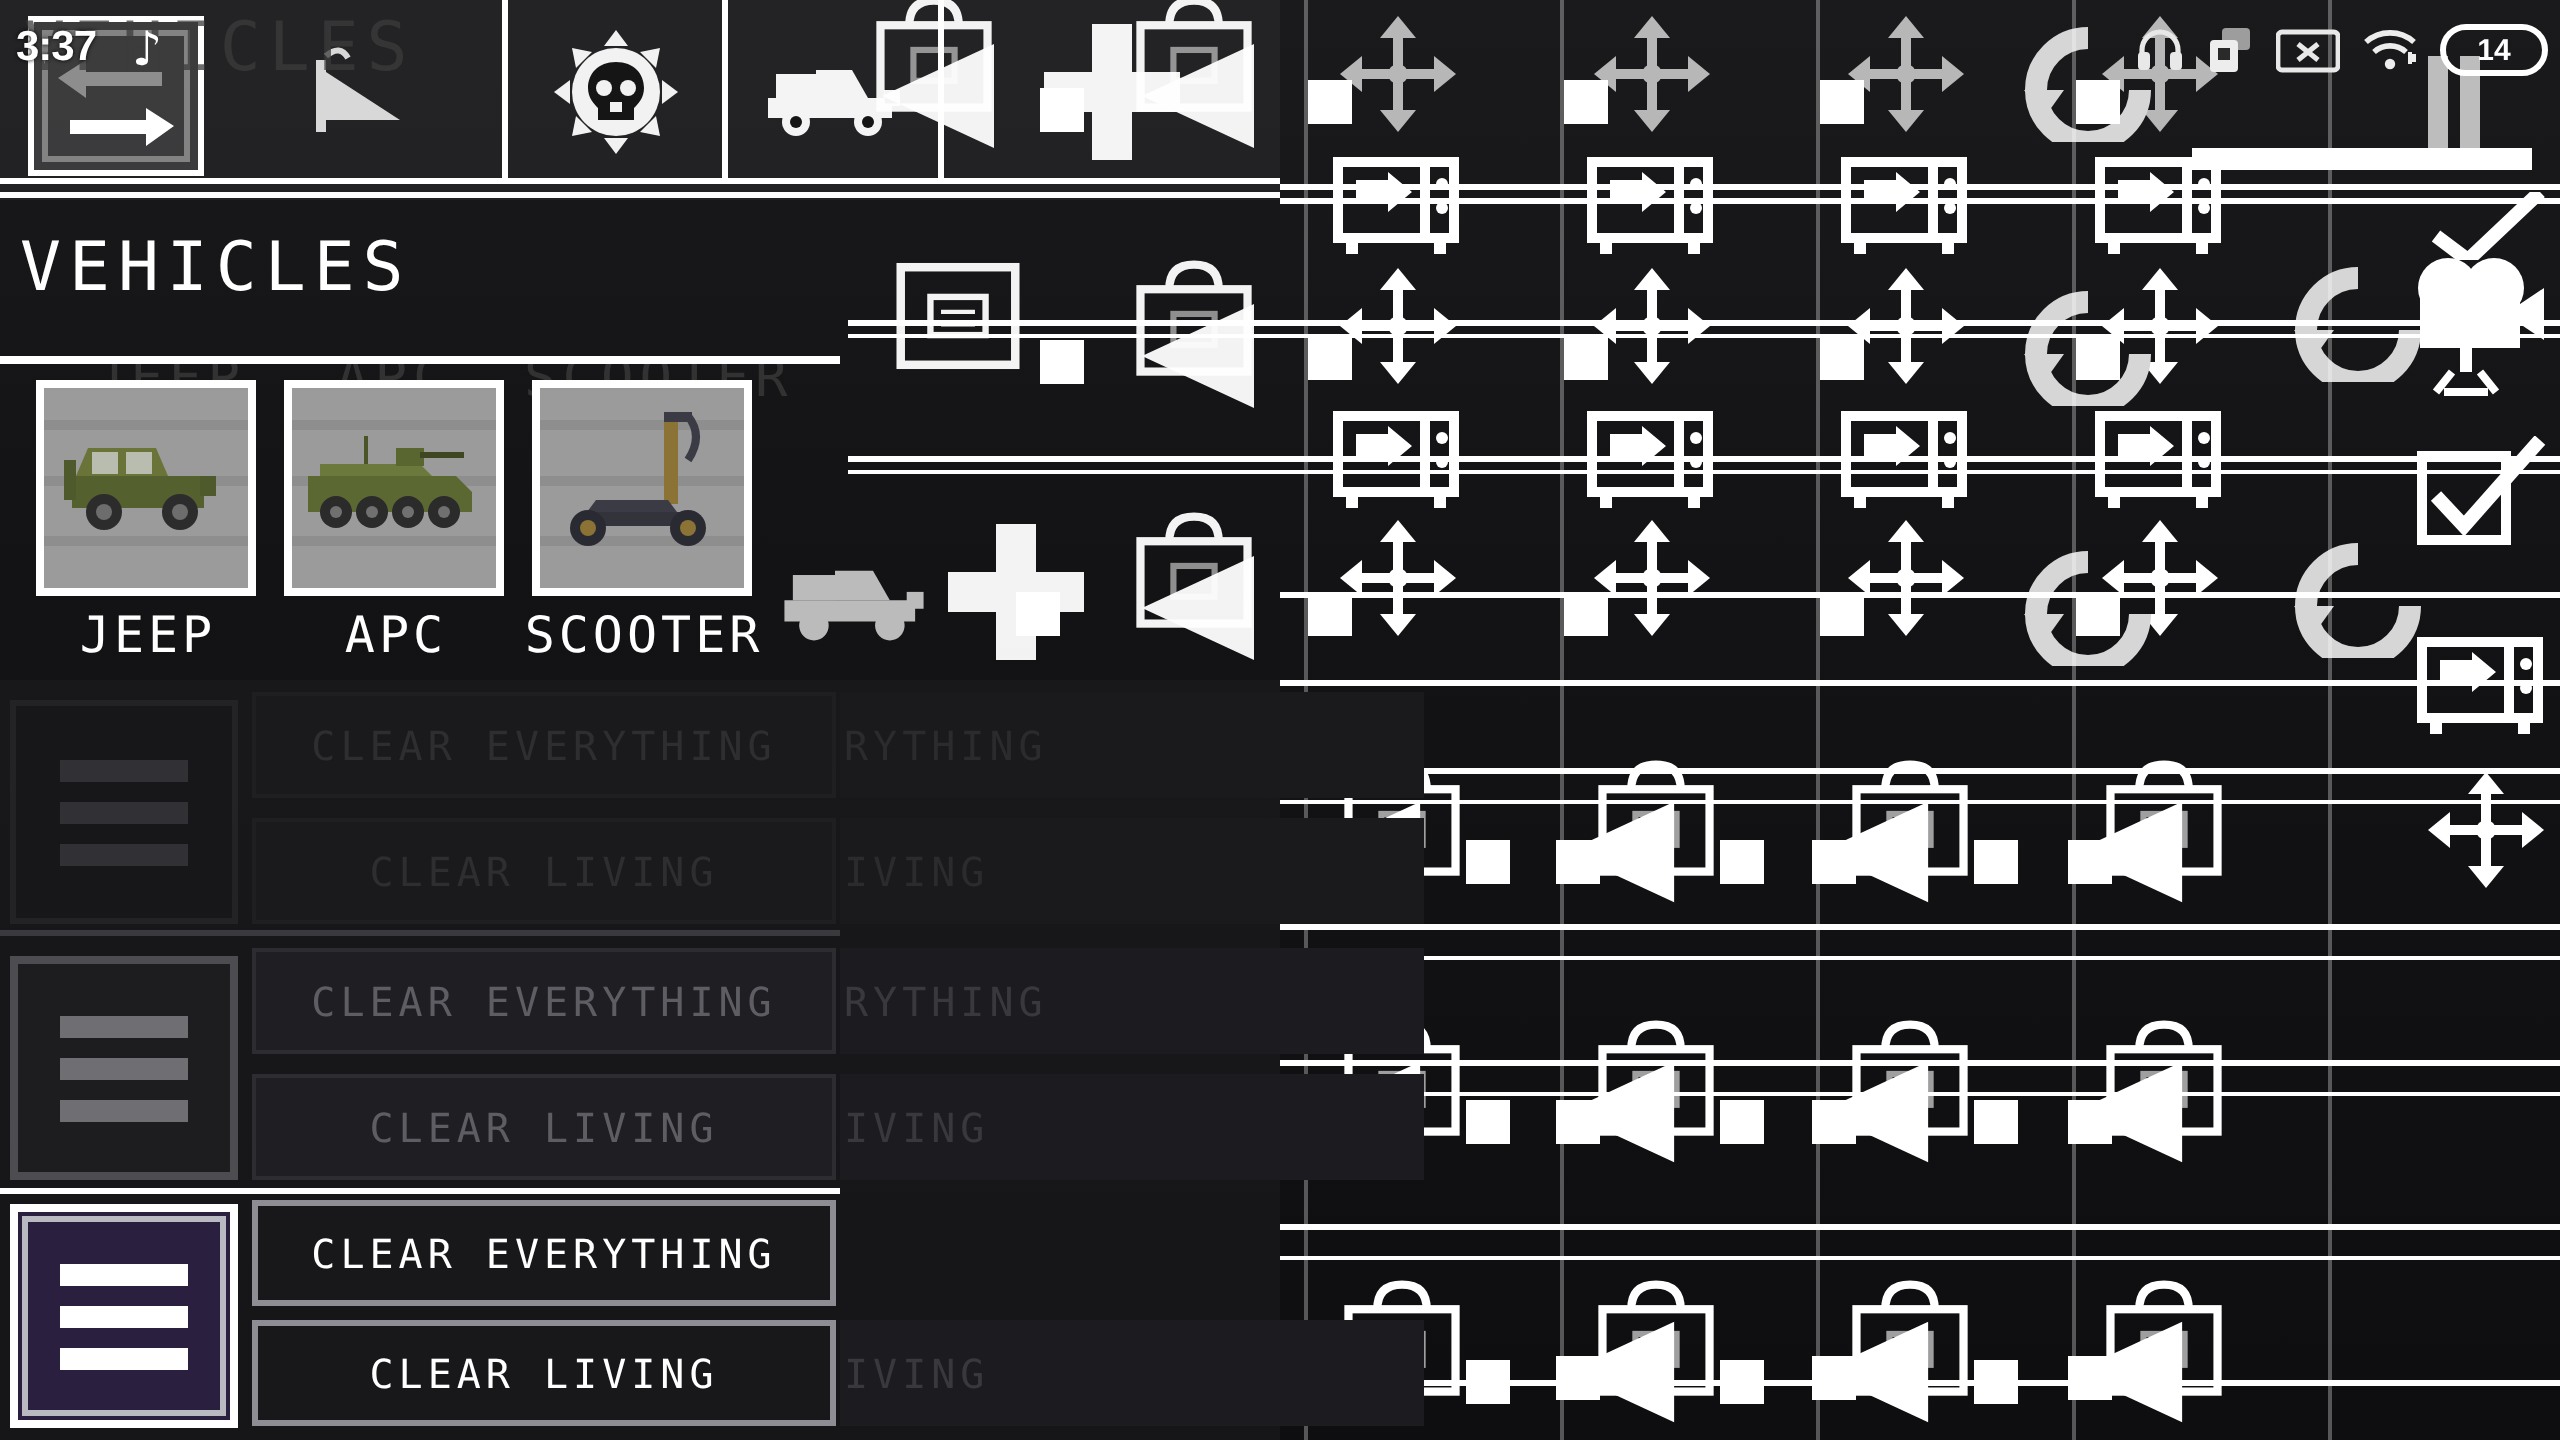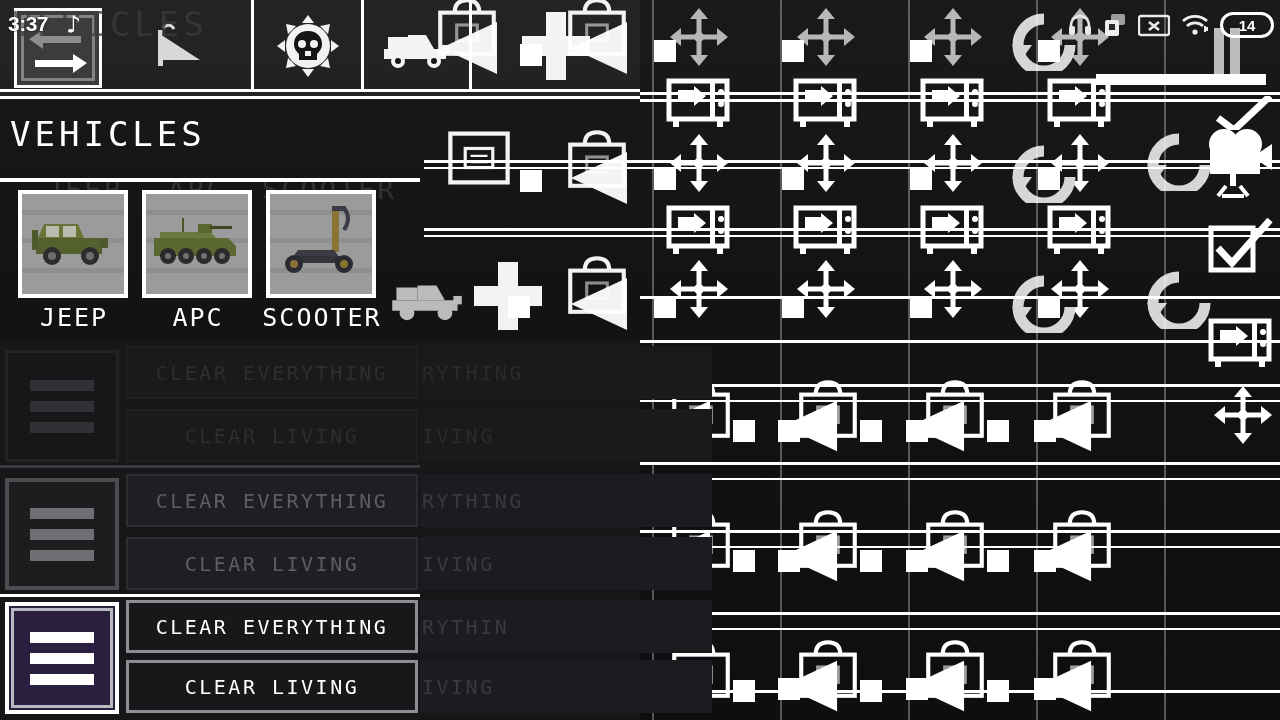--- a/index.html
+++ b/index.html
@@ -795,21 +795,20 @@
       <div style="position:absolute;inset:6px;border:3px solid #b9b9c2;"></div>
       <div class="bar" style="top:30px;background:#ffffff;"></div>
       <div class="bar" style="top:51px;background:#ffffff;"></div>
       <div class="bar" style="top:72px;background:#ffffff;"></div>
     </div>
     <div class="btns" style="top:2px;">
       <div class="btn" style="top:0;background:#18181b;color:#ffffff;border:3px solid #8d8d93;">CLEAR EVERYTHING</div>
       <div class="btn" style="top:60px;background:#18181b;color:#ffffff;border:3px solid #8d8d93;">CLEAR LIVING</div>
     </div>
     <div class="dlg-ghost" style="left:420px;top:2px;">
-      <div class="btn" style="top:0;background:#1c1c20;color:#39393d;justify-content:flex-start;padding-left:2px;">RYTHIN</div>
       <div class="btn" style="top:60px;background:#1c1c20;color:#39393d;justify-content:flex-start;padding-left:2px;">IVING</div>
     </div>
   </div>
 
   <div id="pausebar">
     <i style="left:0;"></i>
     <i style="left:16px;"></i>
   </div>
   <div id="whitebar"></div>
 

